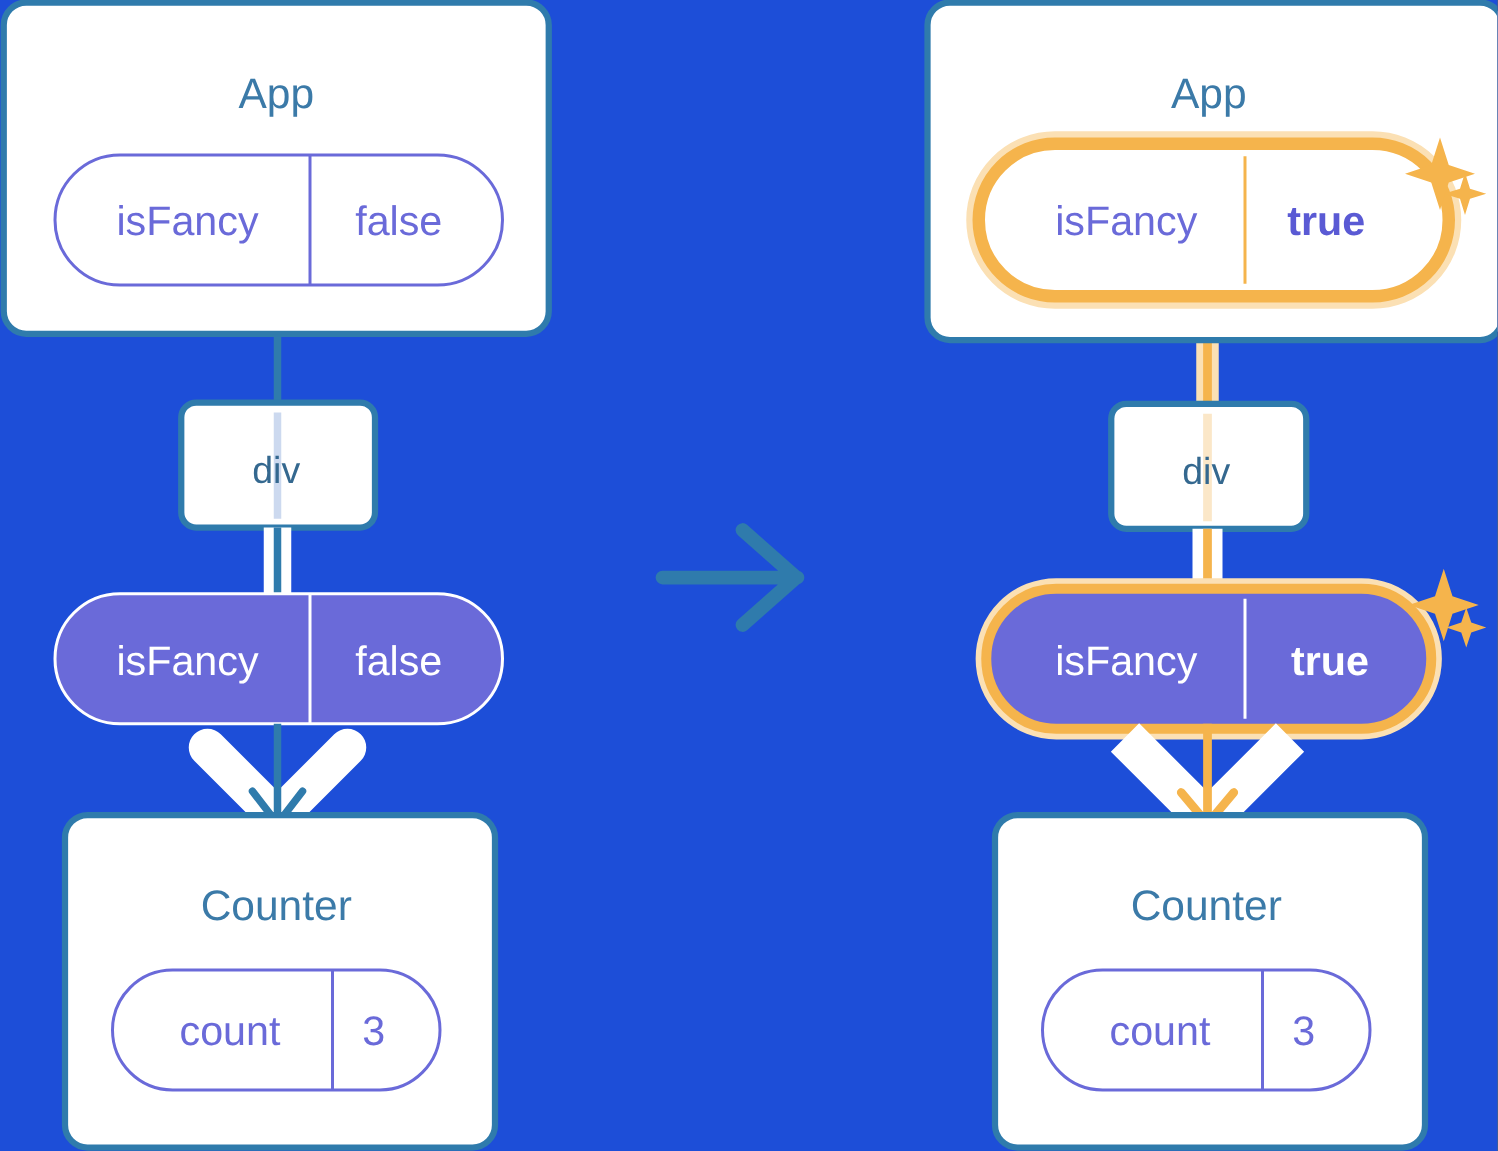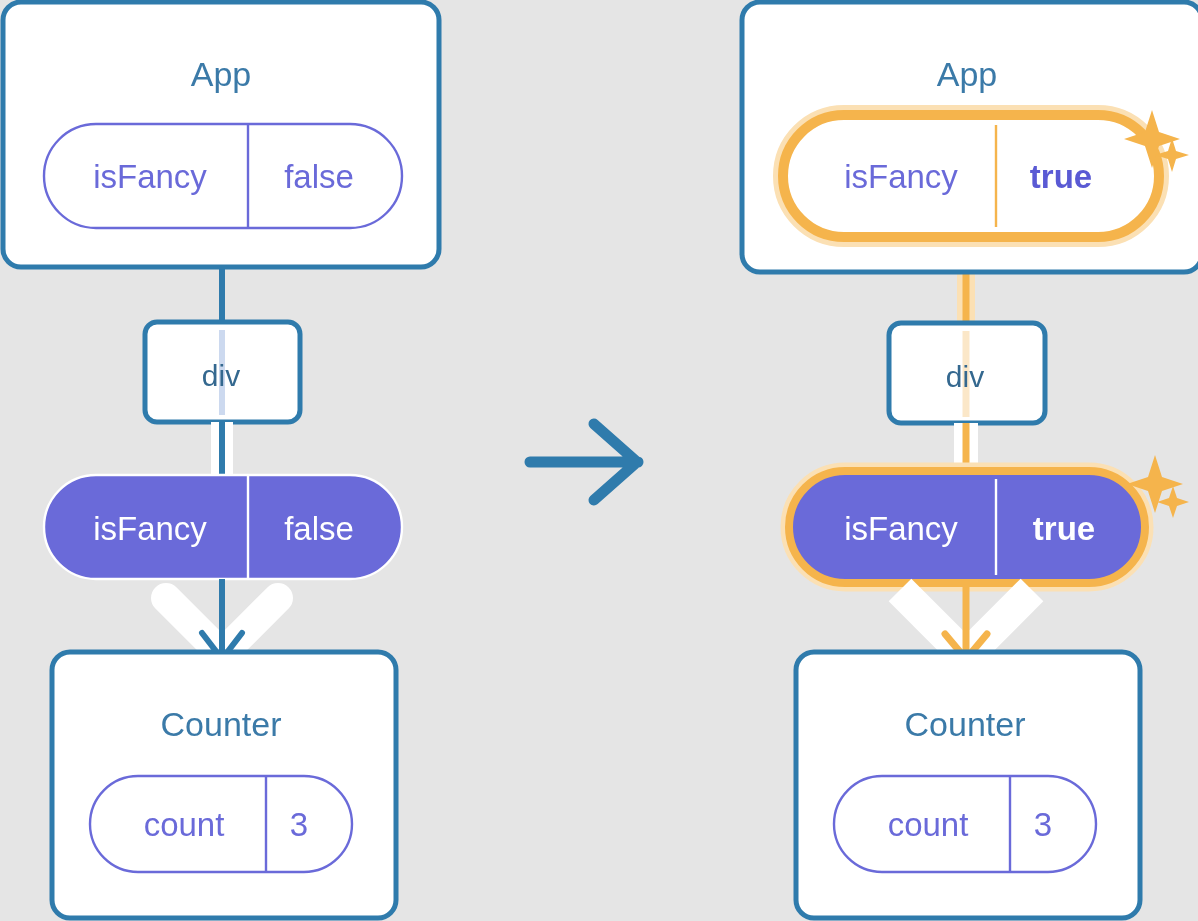--- a/index.html
+++ b/index.html
@@ -1,17 +1,17 @@
 <!DOCTYPE html>
 <html><head>
 <meta charset="utf-8">
 <style>
   html,body{margin:0;padding:0;background:#4c6670;}
   body{width:1198px;height:921px;overflow:hidden;font-family:"Liberation Sans",sans-serif;}
-  #stage{position:relative;width:1198px;height:921px;background:#e5e5e5;}
+  #stage{position:relative;width:1198px;height:921px;background:#1d4ed8;}
   svg.diagram{position:absolute;left:0;top:0;width:1198px;height:921px;}
   text{font-family:"Liberation Sans",sans-serif;}
   .card-title{font-size:34px;fill:#3b7aa8;}
   .pill-text{font-size:33px;fill:#6a6ad9;}
   .pill-text-white{font-size:33px;fill:#ffffff;}
   .pill-text-bold{font-size:33px;fill:#5a5ad4;font-weight:bold;}
   .pill-text-white-bold{font-size:33px;fill:#ffffff;font-weight:bold;}
   .div-text{font-size:30px;fill:#34688f;}
 </style>
 </head>

